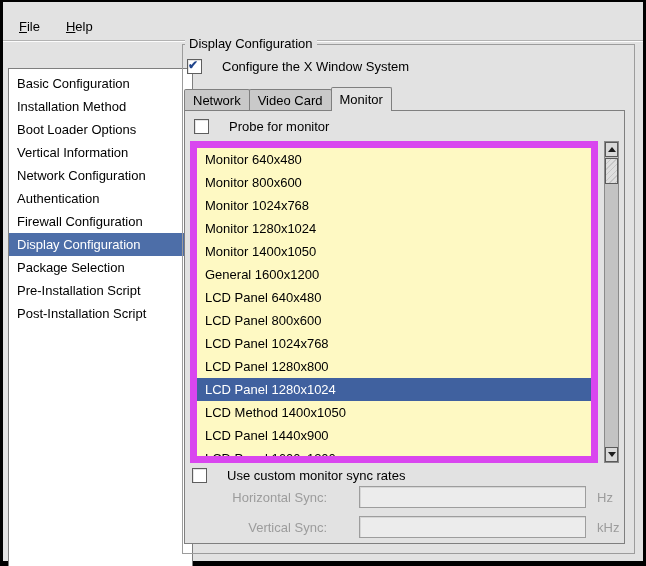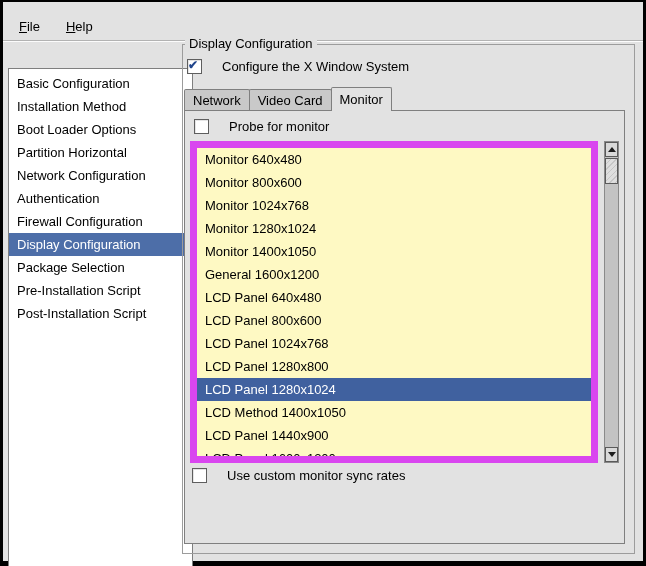--- a/index.html
+++ b/index.html
@@ -90,21 +90,21 @@
 
     <div class="menubar">
         <span class="menu-item"><span class="mn">F</span><span>ile</span></span>
         <span class="menu-item"><span class="mn">H</span><span>elp</span></span>
       </div>
 
     <div class="sidebar">
         <div class="side-item">Basic Configuration</div>
         <div class="side-item">Installation Method</div>
         <div class="side-item">Boot Loader Options</div>
-        <div class="side-item">Partition Horizontal</div>
+        <div class="side-item">Vertical Information</div>
         <div class="side-item">Network Configuration</div>
         <div class="side-item">Authentication</div>
         <div class="side-item">Firewall Configuration</div>
         <div class="side-item selected">Display Configuration</div>
         <div class="side-item">Package Selection</div>
         <div class="side-item">Pre-Installation Script</div>
         <div class="side-item">Post-Installation Script</div>
       </div>
 
     <div class="frame"></div>
@@ -153,16 +153,28 @@
         <div class="sb-btn sb-down">
           <span class="arr-down"></span>
         </div>
       </div>
 
       <div class="cb-row custom-row">
         <span class="cb"></span>
         <span>Use custom monitor sync rates</span>
       </div>
 
+      <div class="field-rows">
+          <div class="field-row">
+            <span class="field-label">Horizontal Sync:</span>
+            <input class="field-input" type="text" disabled="" style="">
+            <span class="field-unit">Hz</span>
+          </div>
+          <div class="field-row">
+            <span class="field-label">Vertical Sync:</span>
+            <input class="field-input" type="text" disabled="" style="">
+            <span class="field-unit">kHz</span>
+          </div>
+        </div>
     </div>
 
   </div>
 </div>
 
 </body></html>

